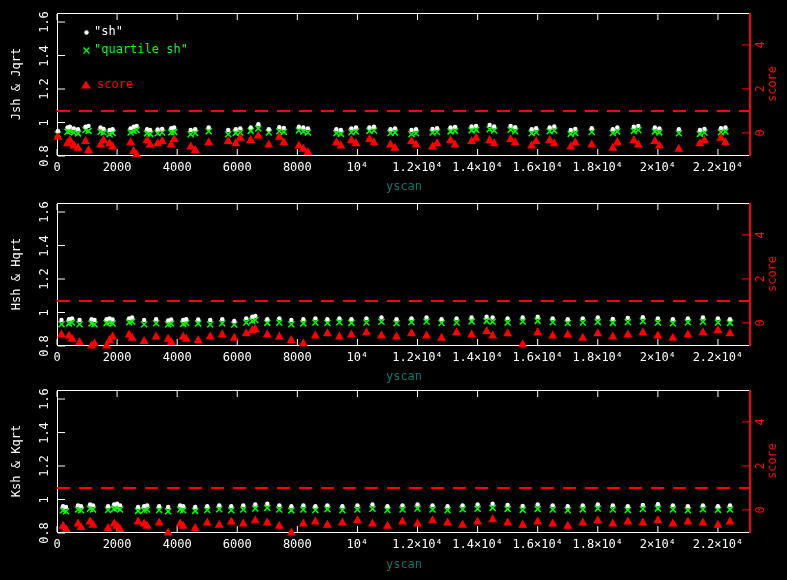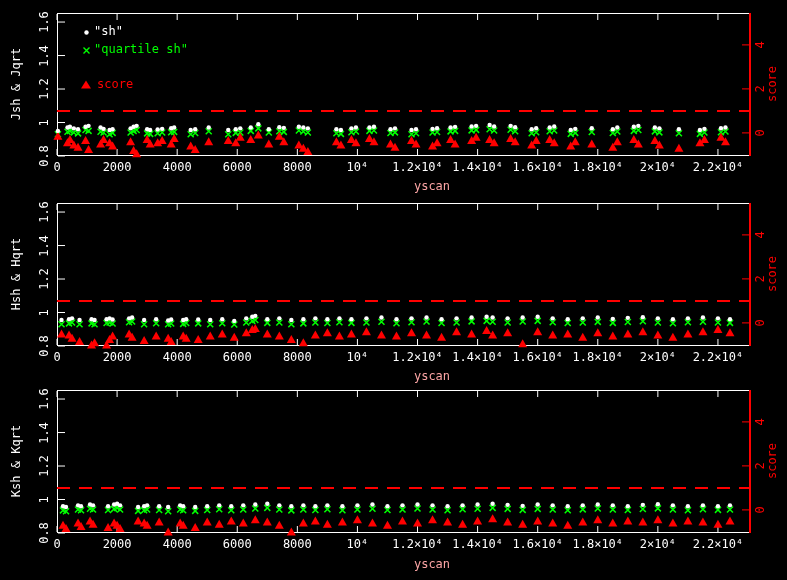--- a/index.html
+++ b/index.html
@@ -16,23 +16,22 @@
     color:#fff;font-size:12px;white-space:nowrap;
     transform:translate(-50%,-50%) rotate(-90deg);
   }
   .score-title{
     position:absolute;
     color:#f00;font-size:12px;white-space:nowrap;
     transform:translate(-50%,-50%) rotate(-90deg);
   }
   .xlabel{
     position:absolute;
-    color:#fca5a5;font-size:12px;white-space:nowrap;
+    color:#0f766e;font-size:12px;white-space:nowrap;
     transform:translateX(-50%);
-    margin-left:28px;
   }
   .tick-label{
     position:absolute;color:#fff;font-size:12px;white-space:nowrap;
   }
   .tick-x{transform:translateX(-50%);}
   .tick-yl{transform:translate(-50%,-50%) rotate(-90deg);}
   .tick-yr{transform:translate(-50%,-50%) rotate(-90deg);color:#f00;}
   .legend-row{
     position:absolute;display:flex;align-items:center;gap:3px;
     font-size:12px;line-height:13px;white-space:nowrap;

